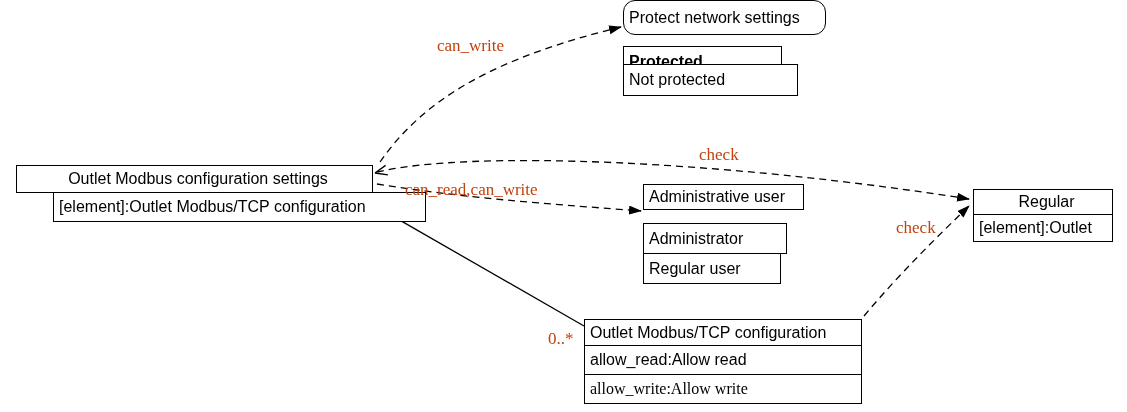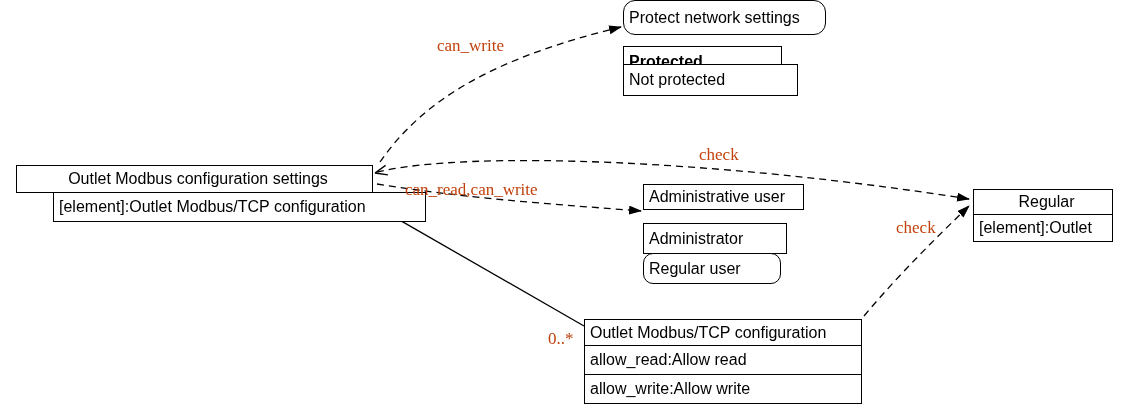--- a/index.html
+++ b/index.html
@@ -65,32 +65,32 @@
 
   <div>
     <div class="node-cell" style="left:623px; top:0; width:203px; height:35px;border-radius:12px;">Protect network settings</div>
     <div class="node-cell" style="left:623px; top:46px; width:159px; height:31px;font-weight:bold;">Protected</div>
     <div class="node-cell" style="left:623px; top:64px; width:175px; height:32px;">Not protected</div>
   </div>
 
   <div>
     <div class="node-cell" style="left:643px; top:184px; width:161px; height:26px;">Administrative user</div>
     <div class="node-cell" style="left:643px; top:223px; width:144px; height:31px;">Administrator</div>
-    <div class="node-cell" style="left:643px; top:253px; width:138px; height:31px;border-radius:10px;">Regular user</div>
+    <div class="node-cell" style="left:643px; top:253px; width:138px; height:31px;">Regular user</div>
   </div>
 
   <div>
     <div class="node-cell center" style="left:973px; top:189px; width:140px; height:26px;">Regular</div>
     <div class="node-cell" style="left:973px; top:214px; width:140px; height:28px;">[element]:Outlet</div>
   </div>
 
   <div>
     <div class="node-cell" style="left:584px; top:319px; width:278px; height:27px;">Outlet Modbus/TCP configuration</div>
     <div class="node-cell" style="left:584px; top:345px; width:278px; height:30px;">allow_read:Allow read</div>
-    <div class="node-cell" style="left:584px; top:374px; width:278px; height:30px;">allow_write:Allow write</div>
+    <div class="node-cell" style="left:584px; top:374px; width:278px; height:30px;font-family:Liberation Serif, serif;">allow_write:Allow write</div>
   </div>
 
   <span class="elabel" style="left:437px; top:36px;">can_write</span>
   <span class="elabel" style="left:405px; top:180px;">can_read,can_write</span>
   <span class="elabel" style="left:699px; top:145px;">check</span>
   <span class="elabel" style="left:896px; top:218px;">check</span>
   <span class="elabel" style="left:548px; top:329px;">0..*</span>
 
 </div>
 

